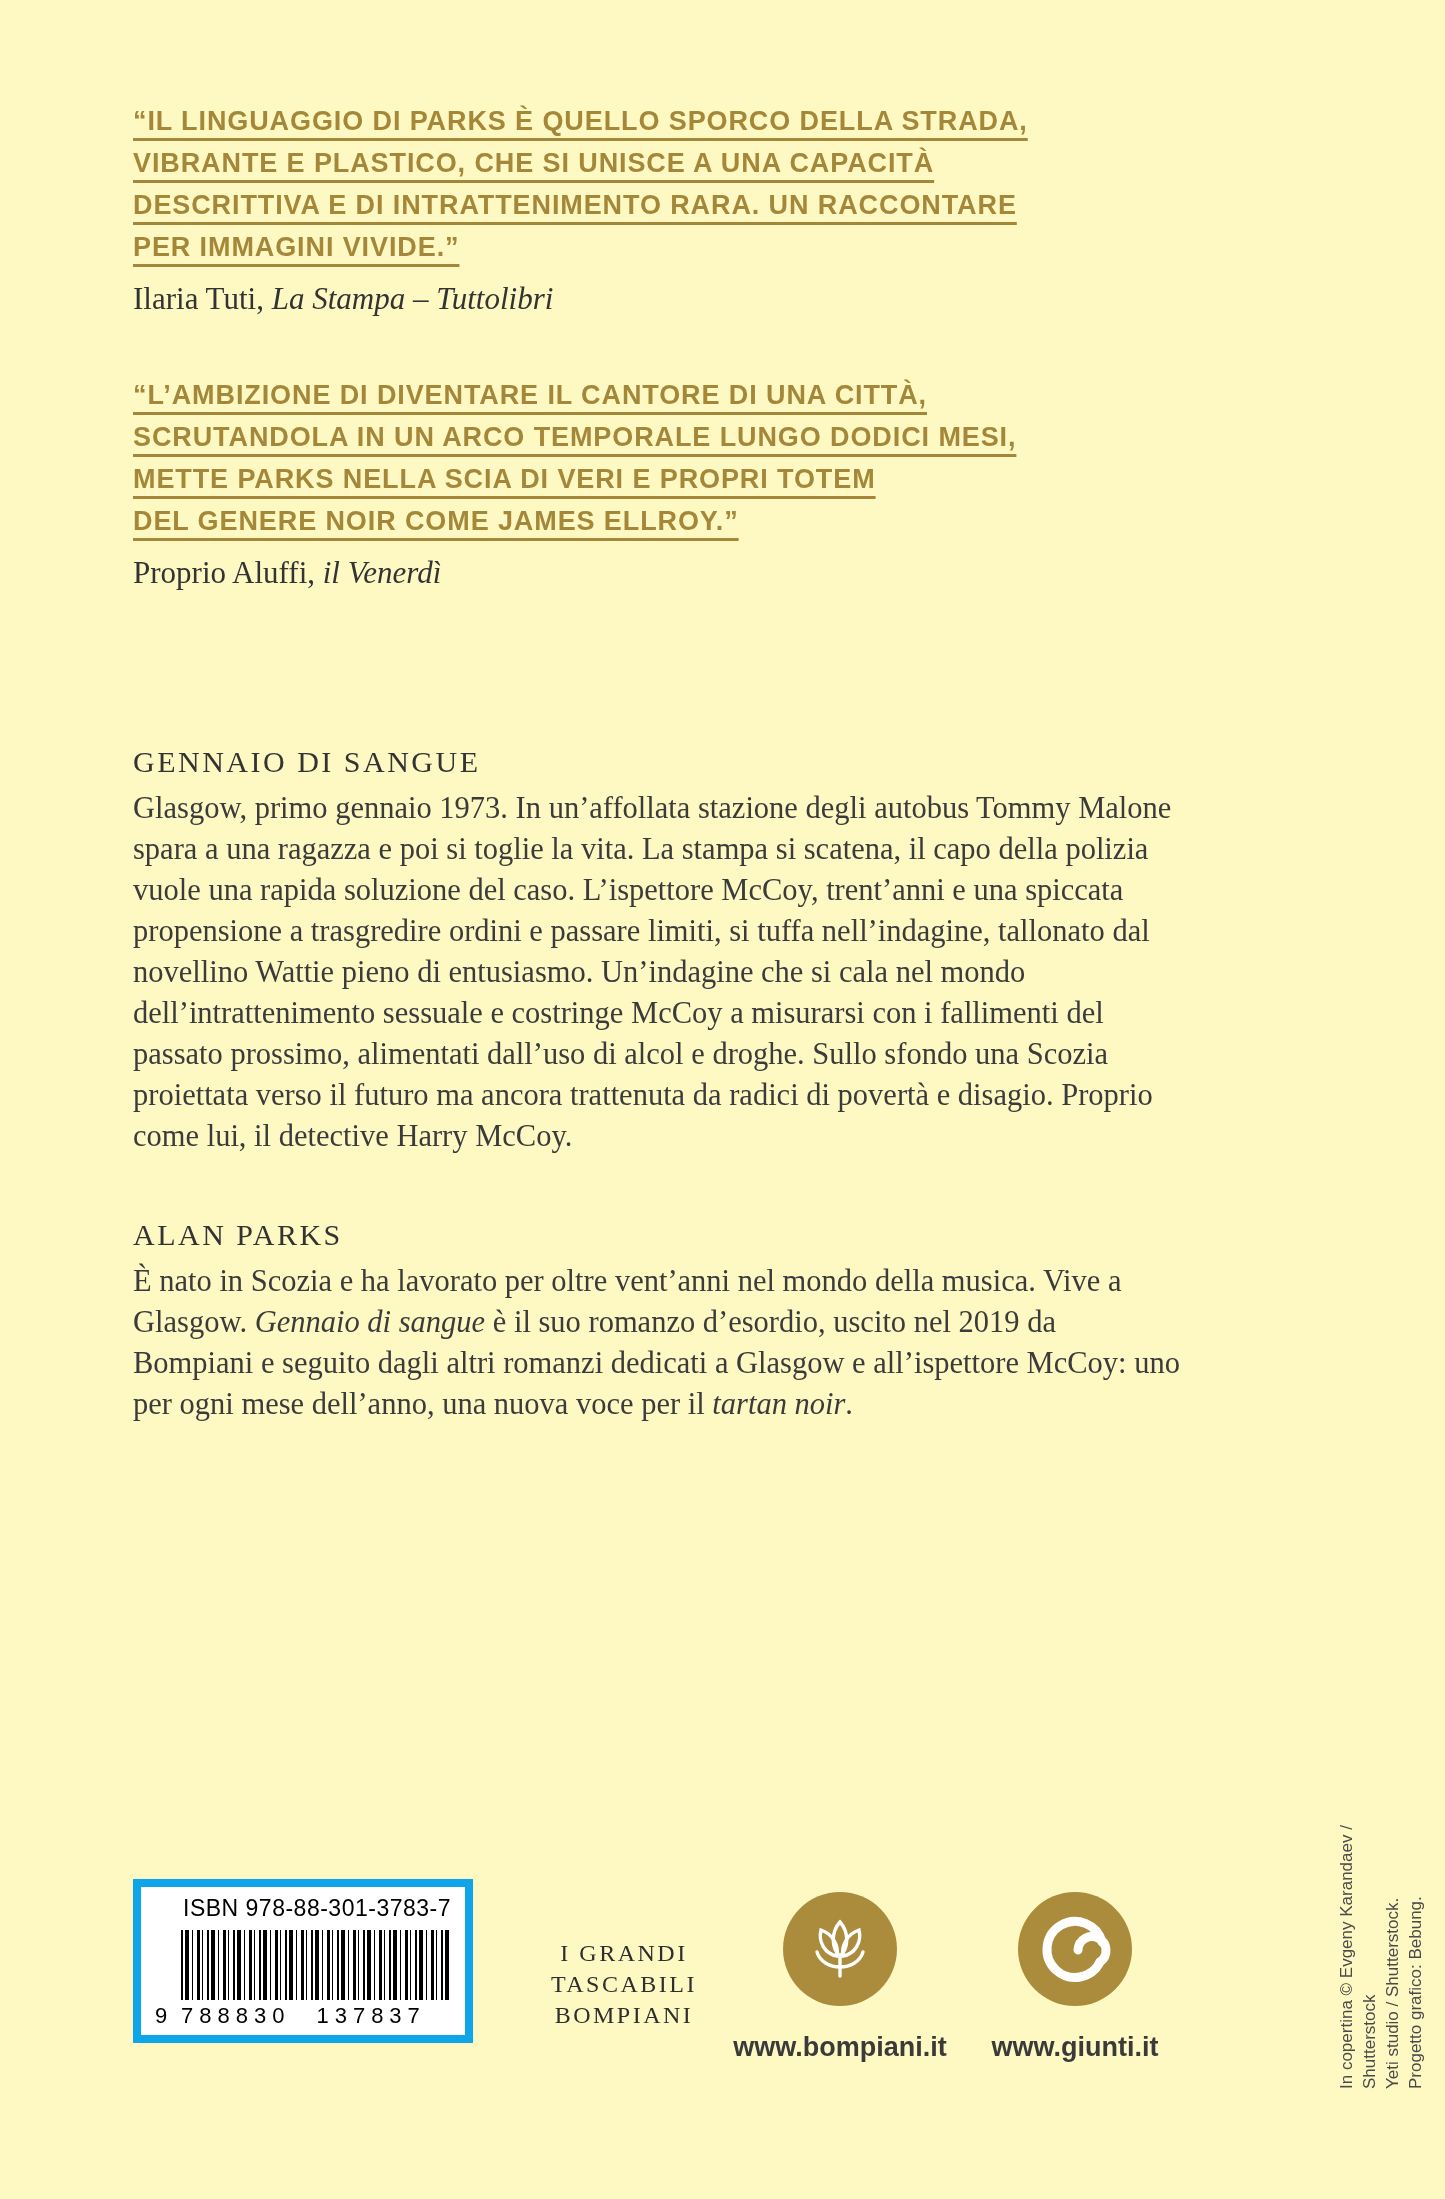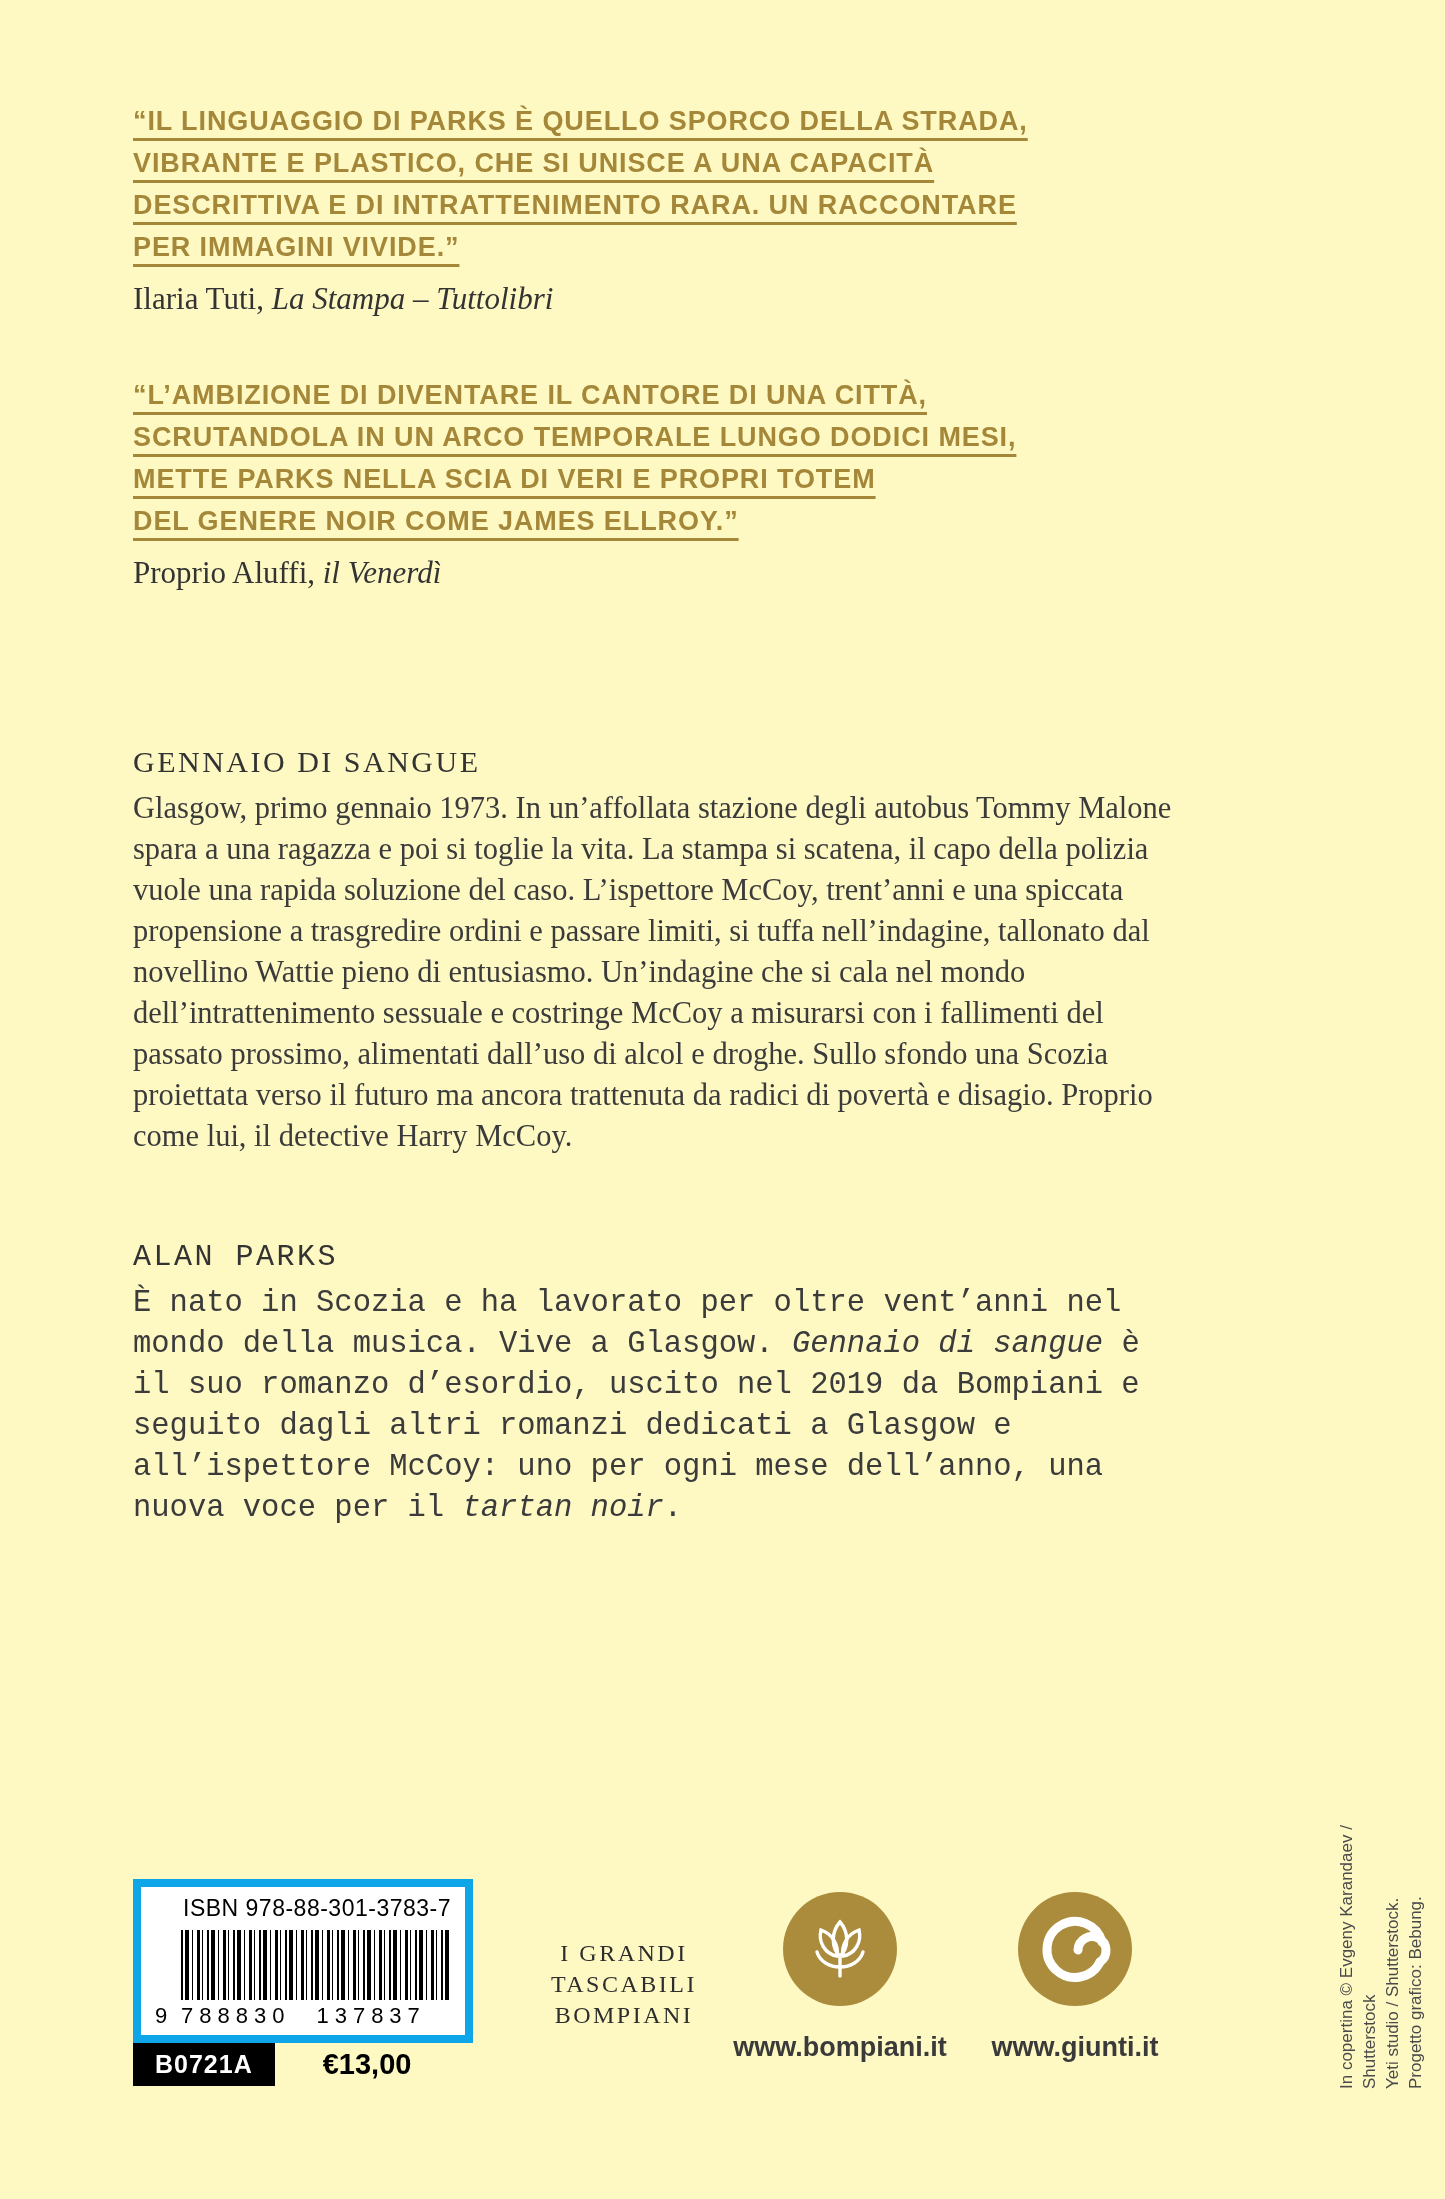--- a/index.html
+++ b/index.html
@@ -58,21 +58,21 @@
     color: #333333;
     margin: 0;
   }
   .body-text {
     font-size: 30.5px;
     line-height: 41px;
     margin: 6px 0 0 0;
     width: 1048px;
     color: #3b3b3b;
   }
-  .bio-section { margin-top: 80px; font-family: Liberation Mono, monospace; }
+  .bio-section { margin-top: 58px; }
 
   
   .barcode-box {
     position: absolute;
     left: 133px;
     top: 1879px;
     width: 340px;
     font-family: "Liberation Sans", sans-serif;
     color: #000;
   }
@@ -206,24 +206,20 @@
 
   <div class="barcode-box">
     <div class="barcode-frame">
       <div class="isbn-line">ISBN 978-88-301-3783-7</div>
       <div class="bars"></div>
       <div class="digits-row">
         <span class="digit-lead">9</span>
         <span class="digit-group">788830</span>
         <span class="digit-group">137837</span>
       </div>
-    </div>
-    <div class="price-row">
-      <span class="code-tag">B0721A</span>
-      <span class="price">€13,00</span>
     </div>
   </div>
 
   <div class="imprint">
       <span class="imprint-line">I GRANDI</span>
       <span class="imprint-line">TASCABILI</span>
       <span class="imprint-line">BOMPIANI</span>
     </div>
 
   <div class="logo-wrap logo-bompiani">

